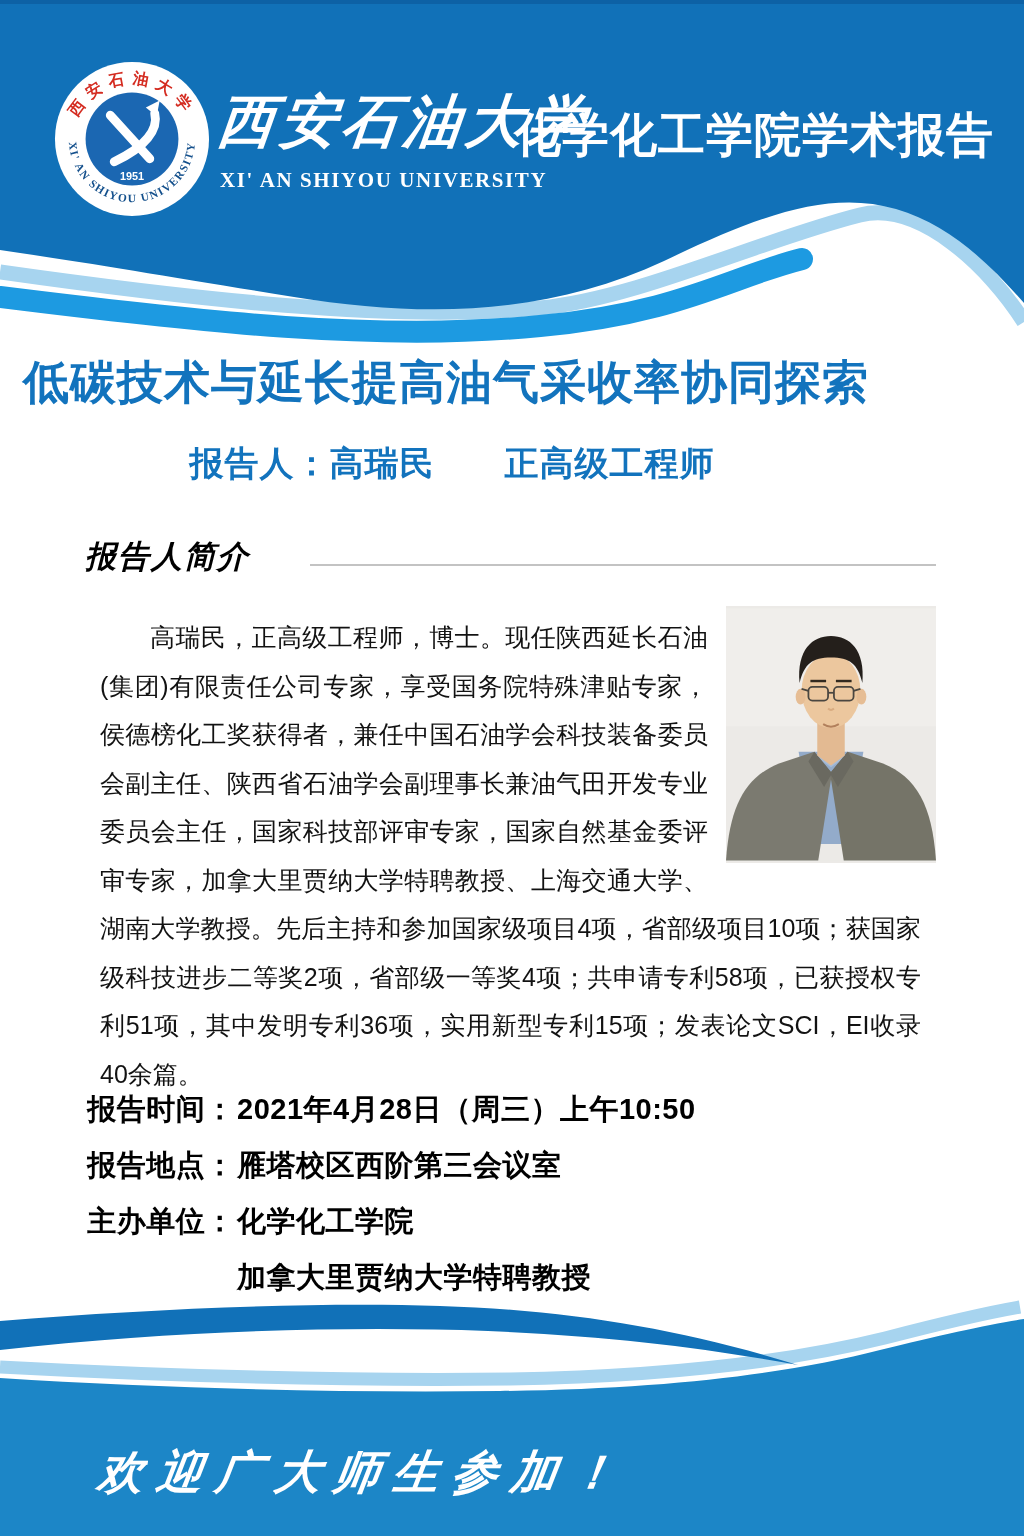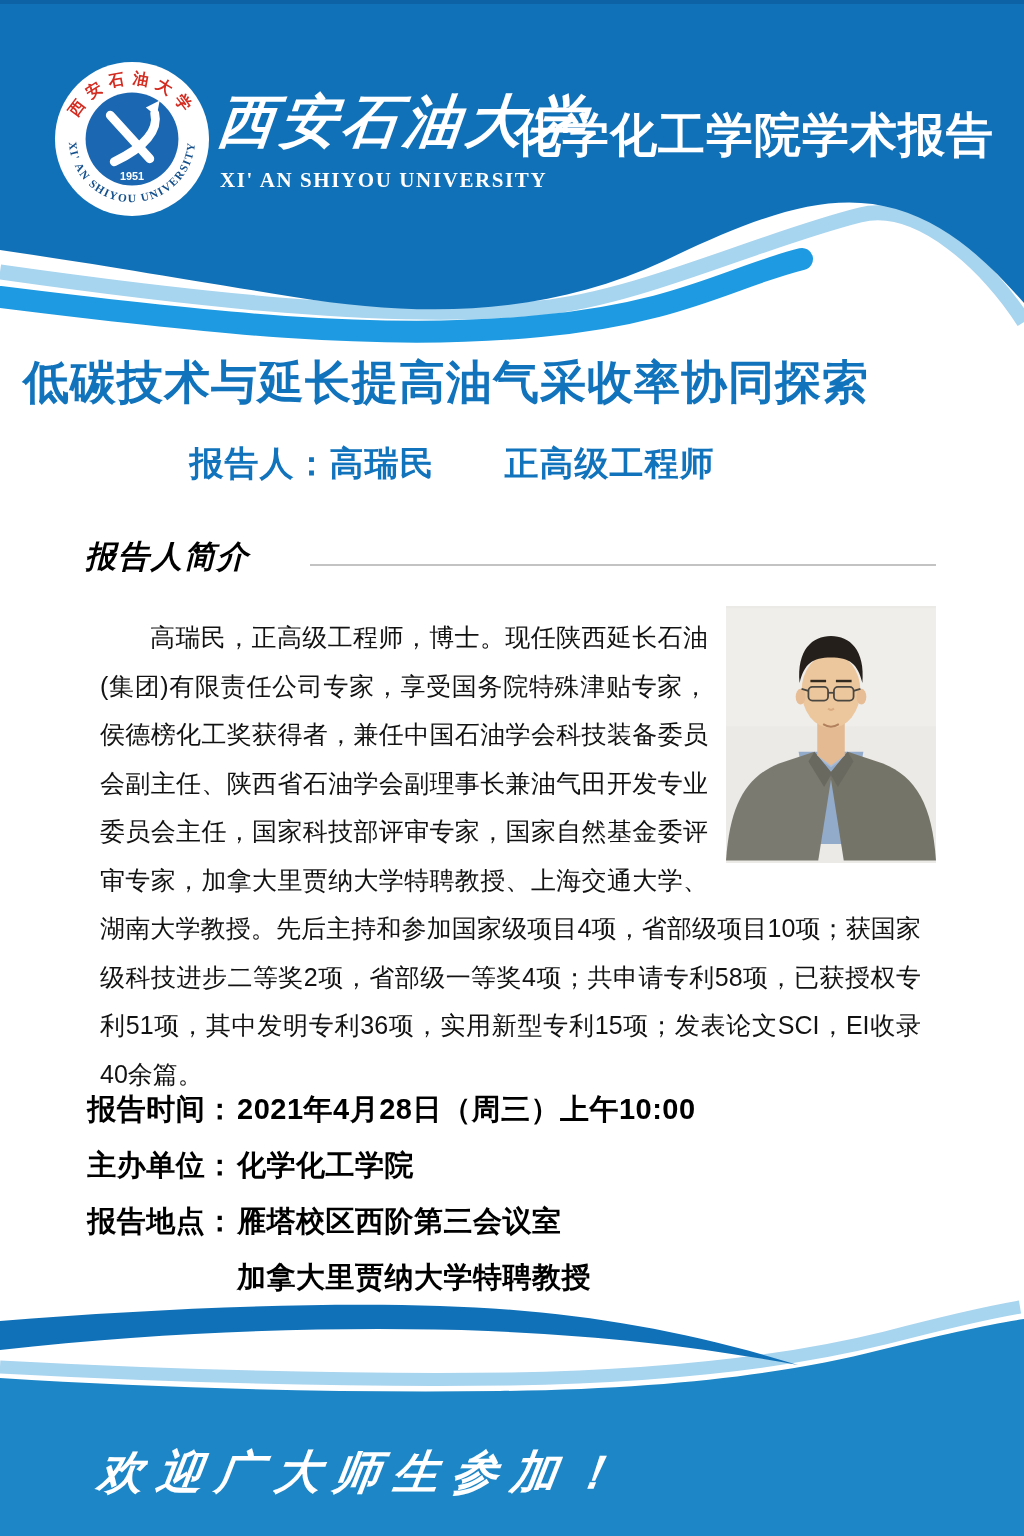--- a/index.html
+++ b/index.html
@@ -174,29 +174,29 @@
         <path d="M99,118 q8,5 16,0" stroke="#b2805c" stroke-width="2" fill="none"></path>
         <path d="M104,102 q3,3 6,0" stroke="#d8ab80" stroke-width="2" fill="none"></path>
       </svg>
     </div>
     <p>高瑞民，正高级工程师，博士。现任陕西延长石油(集团)有限责任公司专家，享受国务院特殊津贴专家，侯德榜化工奖获得者，兼任中国石油学会科技装备委员会副主任、陕西省石油学会副理事长兼油气田开发专业委员会主任，国家科技部评审专家，国家自然基金委评审专家，加拿大里贾纳大学特聘教授、上海交通大学、湖南大学教授。先后主持和参加国家级项目4项，省部级项目10项；获国家级科技进步二等奖2项，省部级一等奖4项；共申请专利58项，已获授权专利51项，其中发明专利36项，实用新型专利15项；发表论文SCI，EI收录40余篇。</p>
   </div>
 
   <div class="info">
     <div class="info-row">
       <span class="info-label">报告时间：</span>
-      <span class="info-value">2021年4月28日（周三）上午10:00</span>
+      <span class="info-value">2021年4月28日（周三）上午10:50</span>
+    </div>
+    <div class="info-row">
+      <span class="info-label">报告地点：</span>
+      <span class="info-value">雁塔校区西阶第三会议室</span>
     </div>
     <div class="info-row">
       <span class="info-label">主办单位：</span>
       <span class="info-value">化学化工学院</span>
-    </div>
-    <div class="info-row">
-      <span class="info-label">报告地点：</span>
-      <span class="info-value">雁塔校区西阶第三会议室</span>
     </div>
     <div class="info-row">
       <span class="info-label"></span>
       <span class="info-value">加拿大里贾纳大学特聘教授</span>
     </div>
   </div>
 
   <div class="bottom-banner">
     <svg width="1024" height="240" viewBox="0 0 1024 240" aria-hidden="true">
       <rect x="0" y="0" width="1024" height="240" fill="#ffffff"></rect>

